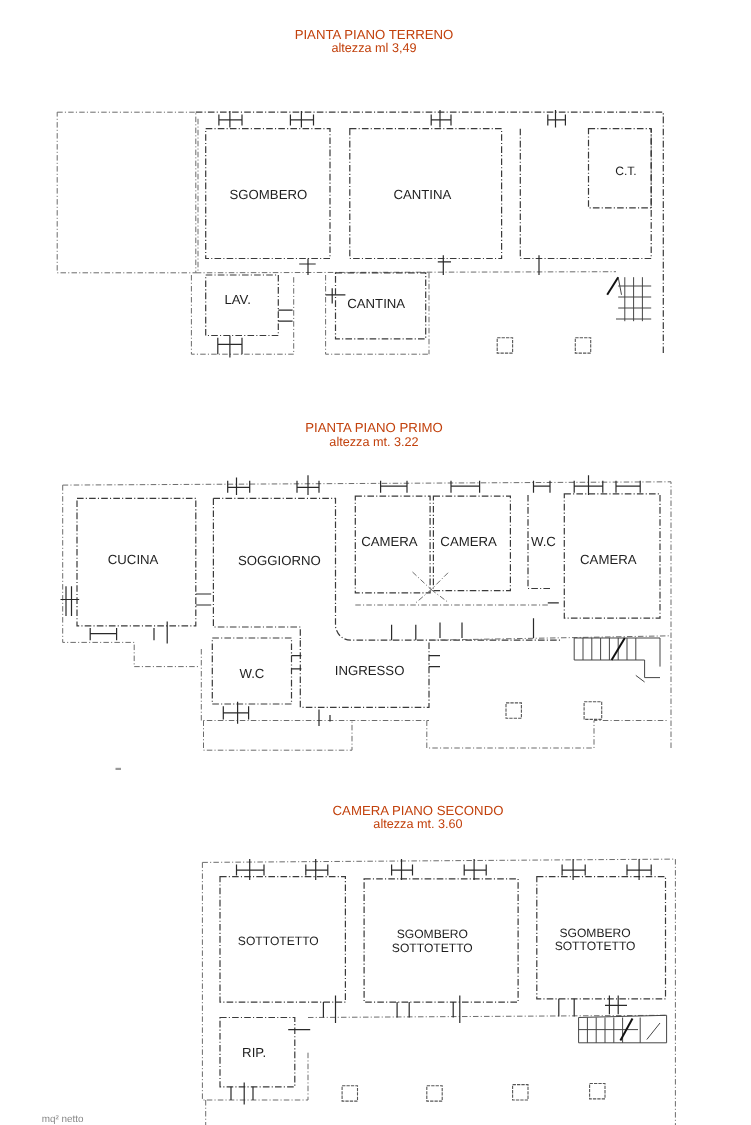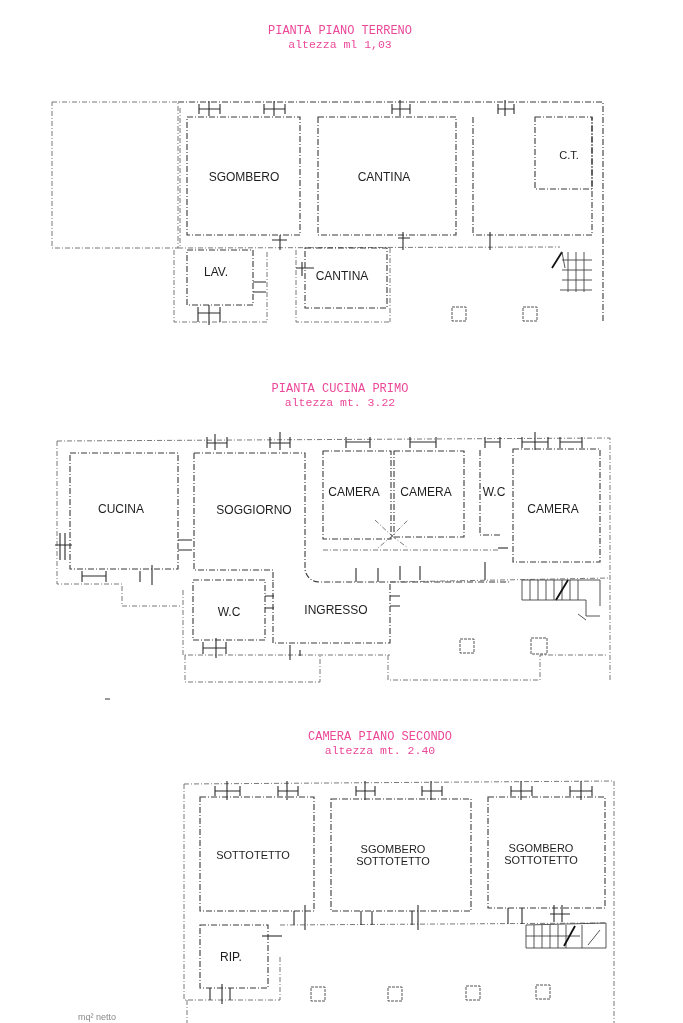--- a/index.html
+++ b/index.html
@@ -1,45 +1,45 @@
 <!DOCTYPE html>
 <html><head>
 <meta charset="utf-8">
 <style>
   html, body { margin: 0; padding: 0; background: #ffffff; }
   body { width: 683px; height: 1023px; position: relative; overflow: hidden; font-family: "Liberation Sans", sans-serif; color: #1a1a1a; }
-  .title { position: absolute; text-align: center; font-size: 12px; line-height: 13px; color: #ec4899; font-family: Liberation Mono, monospace; }
+  .title { position: absolute; text-align: center; font-size: 12px; line-height: 13px; color: #c2410c; }
   .title .sub { font-size: 11.5px; }
   svg.plan { position: absolute; left: 0; top: 0; }
   .wall { fill: none; stroke: #3a3a3a; stroke-width: 1.1; stroke-dasharray: 6 2 1 2; }
   .wall-l { fill: none; stroke: #6a6a6a; stroke-width: 0.9; stroke-dasharray: 5 2 1 2; }
   .win { fill: none; stroke: #2a2a2a; stroke-width: 1.1; }
   .room-label { font-family: "Liberation Sans", sans-serif; font-size: 12px; fill: #1e1e1e; text-anchor: middle; }
   .room-label.small { font-size: 11px; }
   .pillar { fill: none; stroke: #555; stroke-width: 1; stroke-dasharray: 3 1; }
   .stair { fill: none; stroke: #444; stroke-width: 0.9; }
   .stair-bold { fill: none; stroke: #111; stroke-width: 1.8; }
-  .footer-note { position: absolute; left: 38px; top: 1012px; font-size: 9px; color: #888; margin-left: 40px; }
+  .footer-note { position: absolute; left: 38px; top: 1012px; font-size: 9px; color: #888; }
 </style>
 </head>
 <body>
 
 <div class="title" style="left:230px; top:25px; width:220px;">
   <div>PIANTA PIANO TERRENO</div>
-  <div class="sub">altezza ml  1,03</div>
+  <div class="sub">altezza ml  3,49</div>
 </div>
 
 <div class="title" style="left:240px; top:383px; width:200px;">
-  <div>PIANTA CUCINA PRIMO</div>
+  <div>PIANTA PIANO PRIMO</div>
   <div class="sub">altezza mt. 3.22</div>
 </div>
 
 <div class="title" style="left:280px; top:731px; width:200px;">
   <div>CAMERA PIANO SECONDO</div>
-  <div class="sub">altezza mt. 2.40</div>
+  <div class="sub">altezza mt. 3.60</div>
 </div>
 
 <svg class="plan" width="683" height="1023" viewBox="0 0 683 1023">
 
   <g>
 
     <path class="wall-l" d="M52 102 L178 102 L178 248 L52 248 Z"></path>
 
     <path class="wall" d="M178 102 L603 102 L603 322"></path>
     <path class="wall-l" d="M180 108 L180 248"></path>

